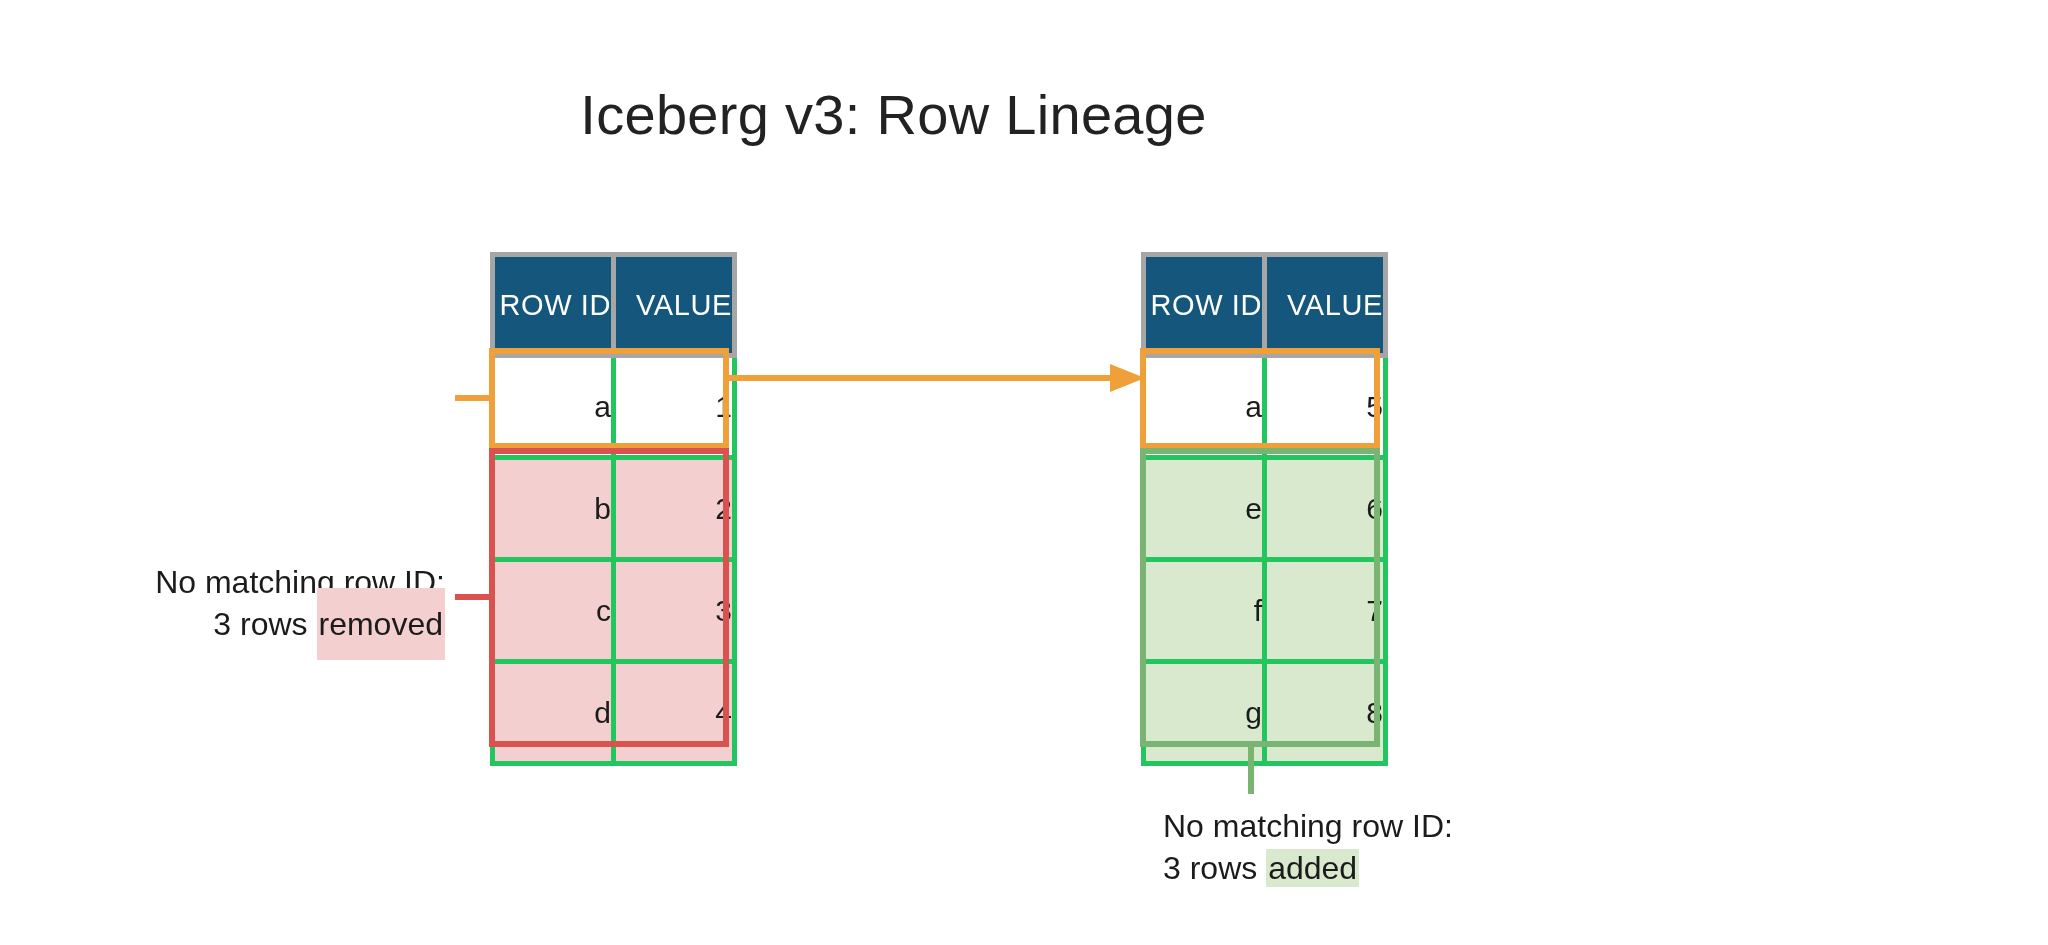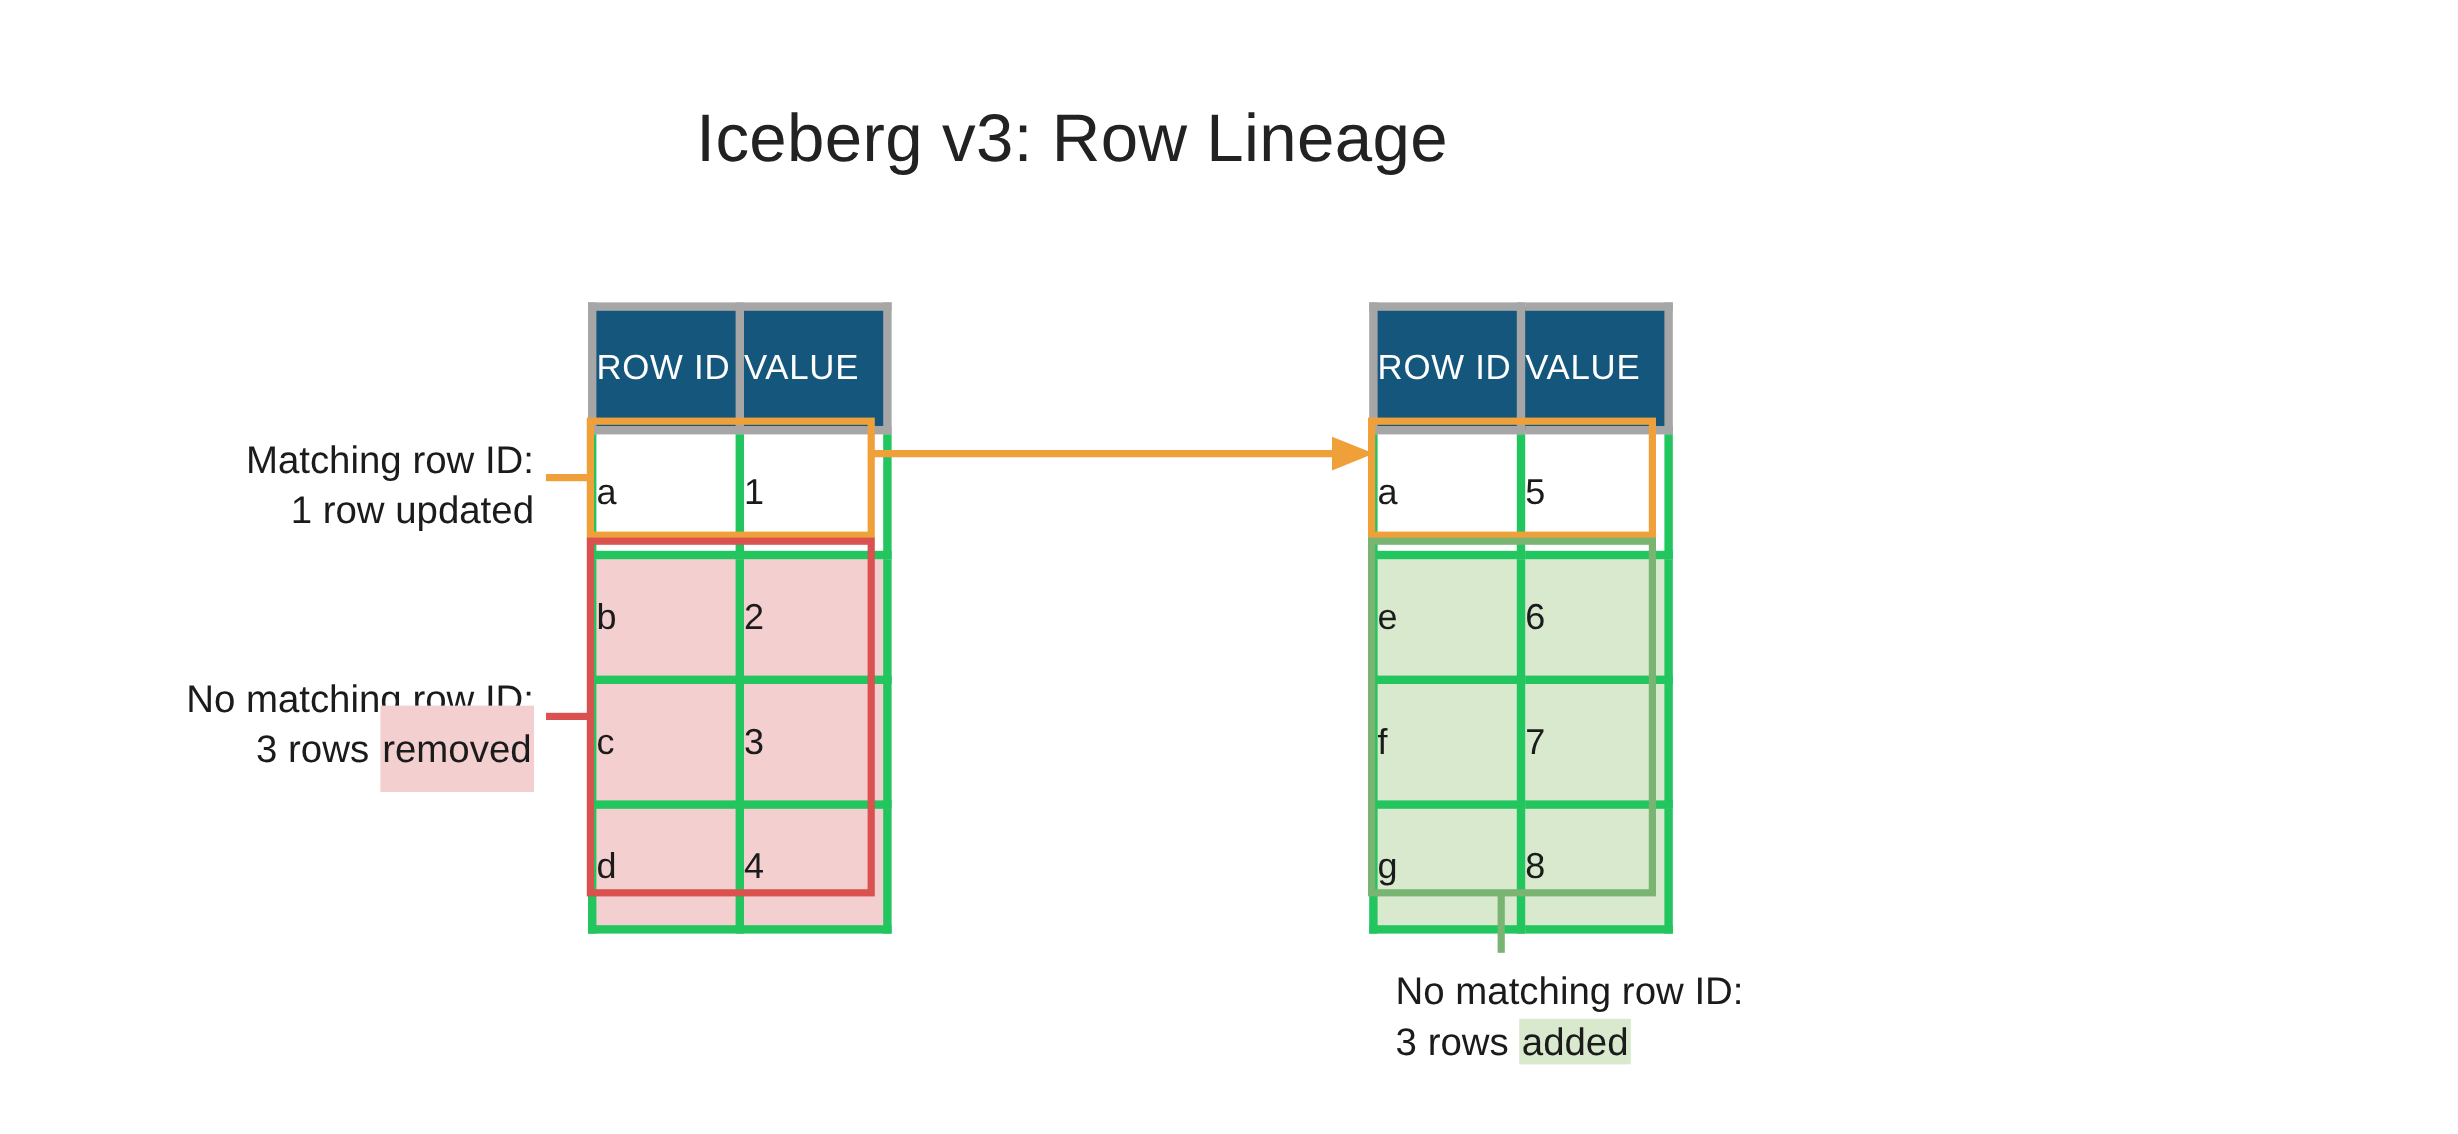--- a/index.html
+++ b/index.html
@@ -39,26 +39,26 @@
     position: absolute;
     border-collapse: collapse;
   }
   .table .tbl {
     border-collapse: collapse;
     table-layout: fixed;
   }
   .table td, .table th {
     width: 116px;
     height: 97px;
-    text-align: left;
+    text-align: right;
     vertical-align: middle;
     padding: 0;
     font-size: 30px;
     font-weight: 400;
-    border: 7px solid #22c55e;
+    border: 5px solid #22c55e;
   }
   .table th {
     background: #15567d;
     color: #ffffff;
     font-size: 29px;
     font-weight: 400;
     letter-spacing: 0.6px;
     height: 96px;
     border-color: #a6a6a6;
   }
@@ -190,24 +190,20 @@
 
   <div class="line line-v green-bg" style="left:1248px; top:744px; height:50px;"></div>
 
   <div class="arrow-wrap" style="left:725px; top:358px; width:425px; height:40px;">
     <svg width="425" height="40" viewBox="0 0 425 40" xmlns="http://www.w3.org/2000/svg">
       <line x1="0" y1="20" x2="390" y2="20" stroke="#f0a038" stroke-width="6"></line>
       <polygon points="385,6 420,20 385,34" fill="#f0a038"></polygon>
     </svg>
   </div>
 
-  <div class="annot right-align" style="left:60px; top:363px; width:385px;">
-    <div>Matching row ID:</div>
-    <div><span>1 row updated</span></div>
-  </div>
 
   <div class="annot right-align" style="left:20px; top:562px; width:425px;">
     <div>No matching row ID:</div>
     <div><span>3 rows </span><span class="mark-removed">removed</span></div>
   </div>
 
   <div class="annot left-align" style="left:1163px; top:806px; width:480px;">
     <div>No matching row ID:</div>
     <div><span>3 rows </span><span class="mark-added">added</span></div>
   </div>

